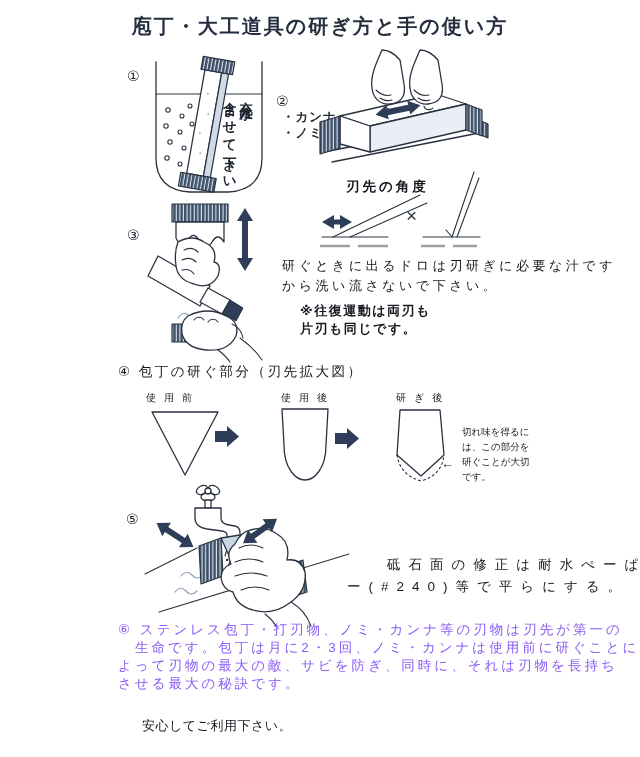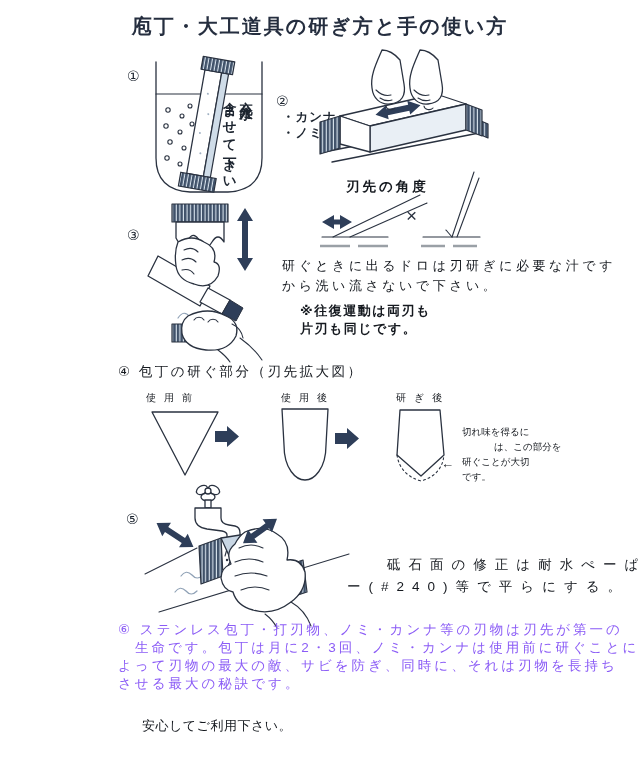--- a/index.html
+++ b/index.html
@@ -180,21 +180,21 @@
     <path class="wh" d="M142,6 L188,6 L186,42 C186,66 174,77 165,77 C156,77 144,66 144,42 Z"></path>
     <polygon class="nav" points="195,30 207,30 207,25 219,35.5 207,46 207,41 195,41"></polygon>
     <g>
       <path class="wh" d="M260,7 L300,7 L304,52 L281,73 L257,52 Z"></path>
       <path class="lnt" d="M257,52 Q260,72 281,78 Q302,72 304,52" stroke-dasharray="2 3"></path>
     </g>
   </svg>
 
   <div class="abs ptr" style="left:441px;top:456px;">←</div>
   <div class="abs tiny" style="left:462px;top:424px;">切れ味を得るに</div>
-  <div class="abs tiny" style="left:462px;top:439px;margin-left:32px;">は、この部分を</div>
+  <div class="abs tiny" style="left:462px;top:439px;">は、この部分を</div>
   <div class="abs tiny" style="left:462px;top:454px;">研ぐことが大切</div>
   <div class="abs tiny" style="left:462px;top:469px;">です。</div>
 
   <div class="abs marker" style="left:126px;top:511px;">⑤</div>
 
   <svg class="abs" style="left:145px;top:478px;" width="205" height="150" viewBox="0 0 205 150">
     <g>
       <ellipse class="wh" cx="57" cy="12" rx="6" ry="4" transform="rotate(-30 57 12)"></ellipse>
       <ellipse class="wh" cx="69" cy="12" rx="6" ry="4" transform="rotate(30 69 12)"></ellipse>
       <ellipse class="wh" cx="63" cy="19" rx="7" ry="4"></ellipse>

